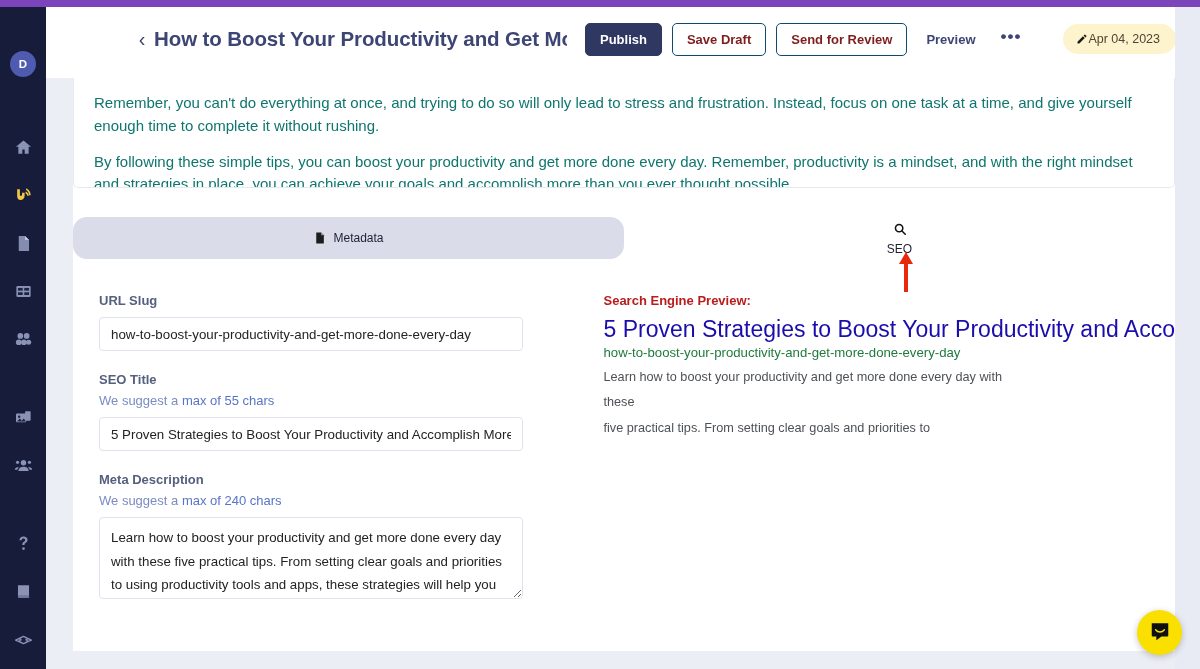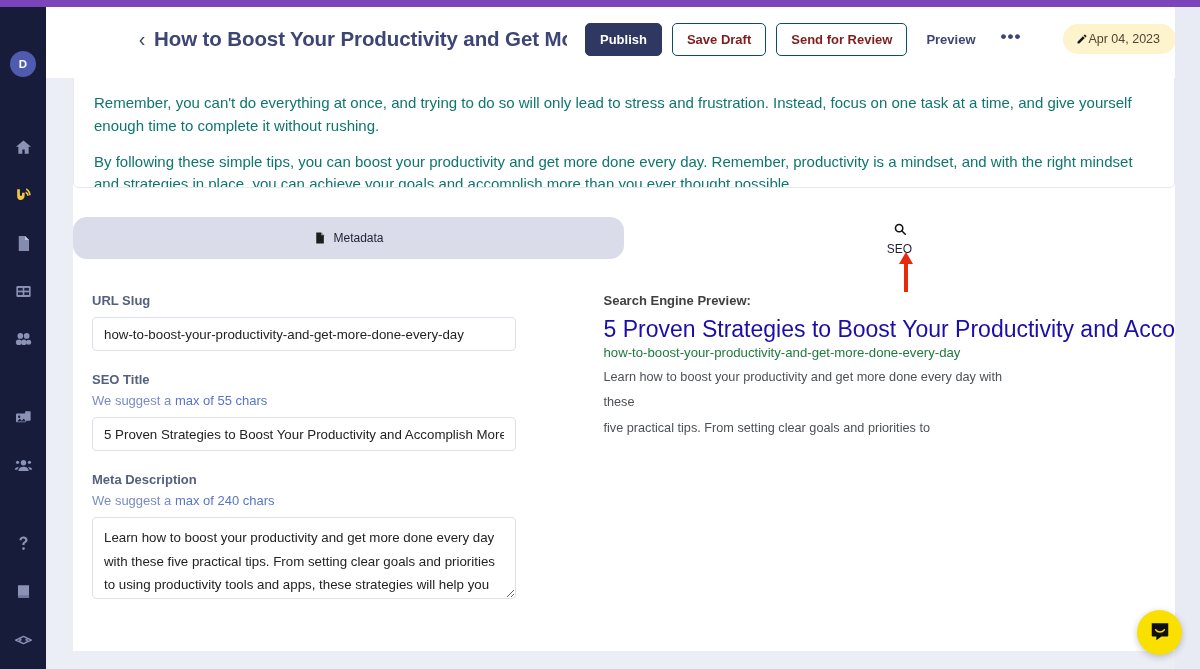--- a/index.html
+++ b/index.html
@@ -141,21 +141,21 @@
     flex: 1 1 50%;
     display: flex; align-items: center; justify-content: center; gap: 7px;
     font-size: 12px; color: #1d2033;
     cursor: pointer; line-height: 1; border-radius: 14px;
   }
   .tab.inactive { background: #dadcea; }
   .tab.active { background: #ffffff; flex-direction: column; }
   .tab svg { display: block; }
 
   .panel-body { display: flex; padding-top: 34px; }
-  .col-left { width: 560px; padding-left: 19px; }
+  .col-left { width: 560px; padding-left: 26px; }
   .col-right { flex: 1; padding-left: 12px; }
 
   .field-label {
     font-size: 13px; font-weight: 700; color: #55607f;
     margin-bottom: 9px;
   }
   .field-hint {
     font-size: 13px; color: #7b8bc4; margin: -3px 0 9px 0;
   }
   .field-hint b { font-weight: 400; color: #5874c9; }
@@ -176,21 +176,21 @@
     background: #ffffff;
     font-family: "Liberation Sans", sans-serif;
     font-size: 13.3px; color: #232323; line-height: 1.78;
     padding: 8px 11px;
     outline: none; resize: vertical;
     overflow: hidden;
   }
   .field-block { margin-bottom: 21px; }
 
   
-  .serp-label { font-size: 13px; font-weight: 700; color: #404040; margin-bottom: 7px; }
+  .serp-label { font-size: 13px; font-weight: 700; color: #b91c1c; margin-bottom: 7px; }
   .serp-title {
     font-size: 23px; color: #1a0dab; line-height: 1.22;
     margin-bottom: 2px; cursor: pointer;
     white-space: nowrap; overflow: hidden;
   }
   .serp-url { font-size: 13.2px; color: #1f7a3d; margin-bottom: 5px; }
   .serp-desc { font-size: 12.7px; color: #4d5156; line-height: 2.0; max-width: 420px; }
 
   
   .arrow-anno {

